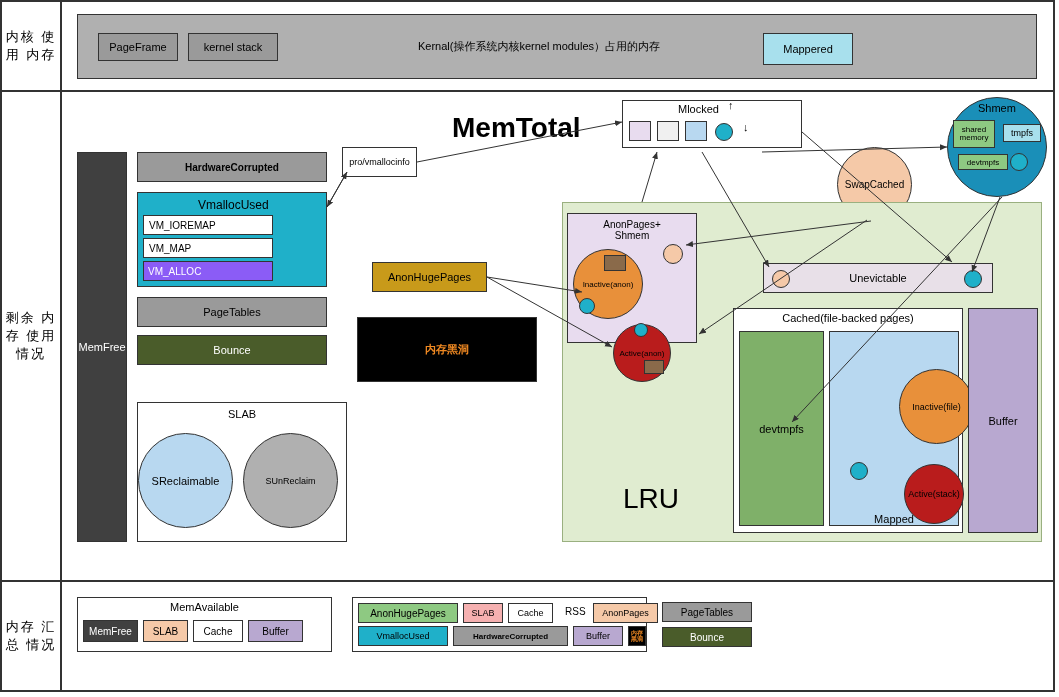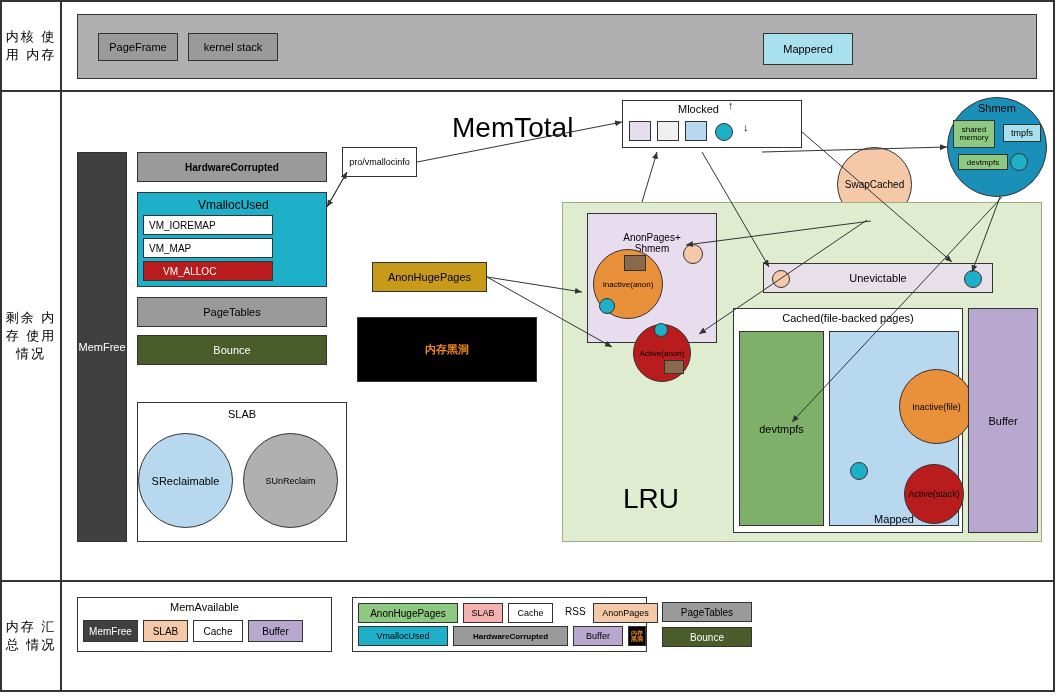--- a/index.html
+++ b/index.html
@@ -43,45 +43,46 @@
 
 <div class="tbl">
 
 <div class="cell lbl">
       <div class="lbl-h">内核
 使用
 内存</div>
     </div>
 <div class="cell">
   <div class="abs box c-gray" style="left:15px;top:12px;width:960px;height:65px">
+    <div class="abs" style="left:340px;top:24px;font-size:11px">Kernal(操作系统内核kernel modules）占用的内存</div>
     <div class="abs box c-dgray" style="left:20px;top:18px;width:80px;height:28px">PageFrame</div>
     <div class="abs box c-dgray" style="left:110px;top:18px;width:90px;height:28px">kernel stack</div>
     <div class="abs box c-lcyan" style="left:685px;top:18px;width:90px;height:32px">Mappered</div>
   </div>
 </div>
 
 <div class="cell lbl">
       <div class="lbl-h">剩余
 内存
 使用
 情况</div>
     </div>
 <div class="cell">
 
-  <div class="abs" style="left:390px;top:20px;font-size:28px;font-weight:400">MemTotal</div>
+  <div class="abs" style="left:390px;top:20px;font-size:28px;font-weight:700">MemTotal</div>
 
   <div class="abs box c-green" style="left:15px;top:60px;width:50px;height:390px;color:#fff">MemFree</div>
 
   <div class="abs box c-dgray" style="left:75px;top:60px;width:190px;height:30px;font-weight:bold;font-size:10px">HardwareCorrupted</div>
 
   <div class="abs c-cyan" style="left:75px;top:100px;width:190px;height:95px;border:1px solid #333">
     <div class="abs" style="left:60px;top:5px;font-size:12px">VmallocUsed</div>
     <div class="abs box c-white" style="left:5px;top:22px;width:130px;height:20px;font-size:10px;justify-content:flex-start;padding-left:5px">VM_IOREMAP</div>
     <div class="abs box c-white" style="left:5px;top:45px;width:130px;height:20px;font-size:10px;justify-content:flex-start;padding-left:5px">VM_MAP</div>
-    <div class="abs box" style="left:5px;top:68px;width:130px;height:20px;background:#b91c1c;color:#fff;font-size:10px;justify-content:flex-start;padding-left:19px">VM_ALLOC</div>
+    <div class="abs box" style="left:5px;top:68px;width:130px;height:20px;background:#8b5cf6;color:#fff;font-size:10px;justify-content:flex-start;padding-left:4px">VM_ALLOC</div>
   </div>
 
   <div class="abs box c-white" style="left:280px;top:55px;width:75px;height:30px;font-size:9px">pro/vmallocinfo</div>
 
   <div class="abs box c-dgray" style="left:75px;top:205px;width:190px;height:30px">PageTables</div>
 
   <div class="abs box c-dgreen" style="left:75px;top:243px;width:190px;height:30px;color:#fff">Bounce</div>
 
   <div class="abs box c-black" style="left:295px;top:225px;width:180px;height:65px">内存黑洞</div>
 
@@ -103,21 +104,21 @@
     <div class="abs" style="top:4px;left:30px;font-size:11px">Shmem</div>
     <div class="abs box c-lime" style="left:5px;top:22px;width:42px;height:28px;font-size:8px;line-height:1">shared memory</div>
     <div class="abs box c-lcyan" style="left:55px;top:26px;width:38px;height:18px;font-size:9px">tmpfs</div>
     <div class="abs box c-lime" style="left:10px;top:56px;width:50px;height:16px;font-size:8px">devtmpfs</div>
     <div class="abs circ" style="left:62px;top:55px;width:18px;height:18px;background:#1fb0c9;border:1px solid #333"></div>
   </div>
 
   <div class="abs c-lgreen2" style="left:500px;top:110px;width:480px;height:340px">
     <div class="abs" style="left:60px;top:280px;font-size:28px">LRU</div>
 
-    <div class="abs box c-lpurple" style="left:24px;top:10px;width:130px;height:130px;align-items:flex-start;padding-top:18px;font-size:10px;white-space:pre-line">
+    <div class="abs box c-lpurple" style="left:4px;top:10px;width:130px;height:130px;align-items:flex-start;padding-top:5px;font-size:10px;white-space:pre-line">
       <span>AnonPages+
 Shmem</span>
       <div class="abs circ c-peach" style="left:95px;top:30px;width:20px;height:20px;border:1px solid #333"></div>
       
       <div class="abs box circ c-dorange" style="left:5px;top:35px;width:70px;height:70px;font-size:8px">
         <span>Inactive(anon)</span>
         <div class="abs box c-tan" style="left:30px;top:5px;width:22px;height:16px"></div>
         <div class="abs circ" style="left:5px;top:48px;width:16px;height:16px;background:#1fb0c9;border:1px solid #333"></div>
       </div>
       

